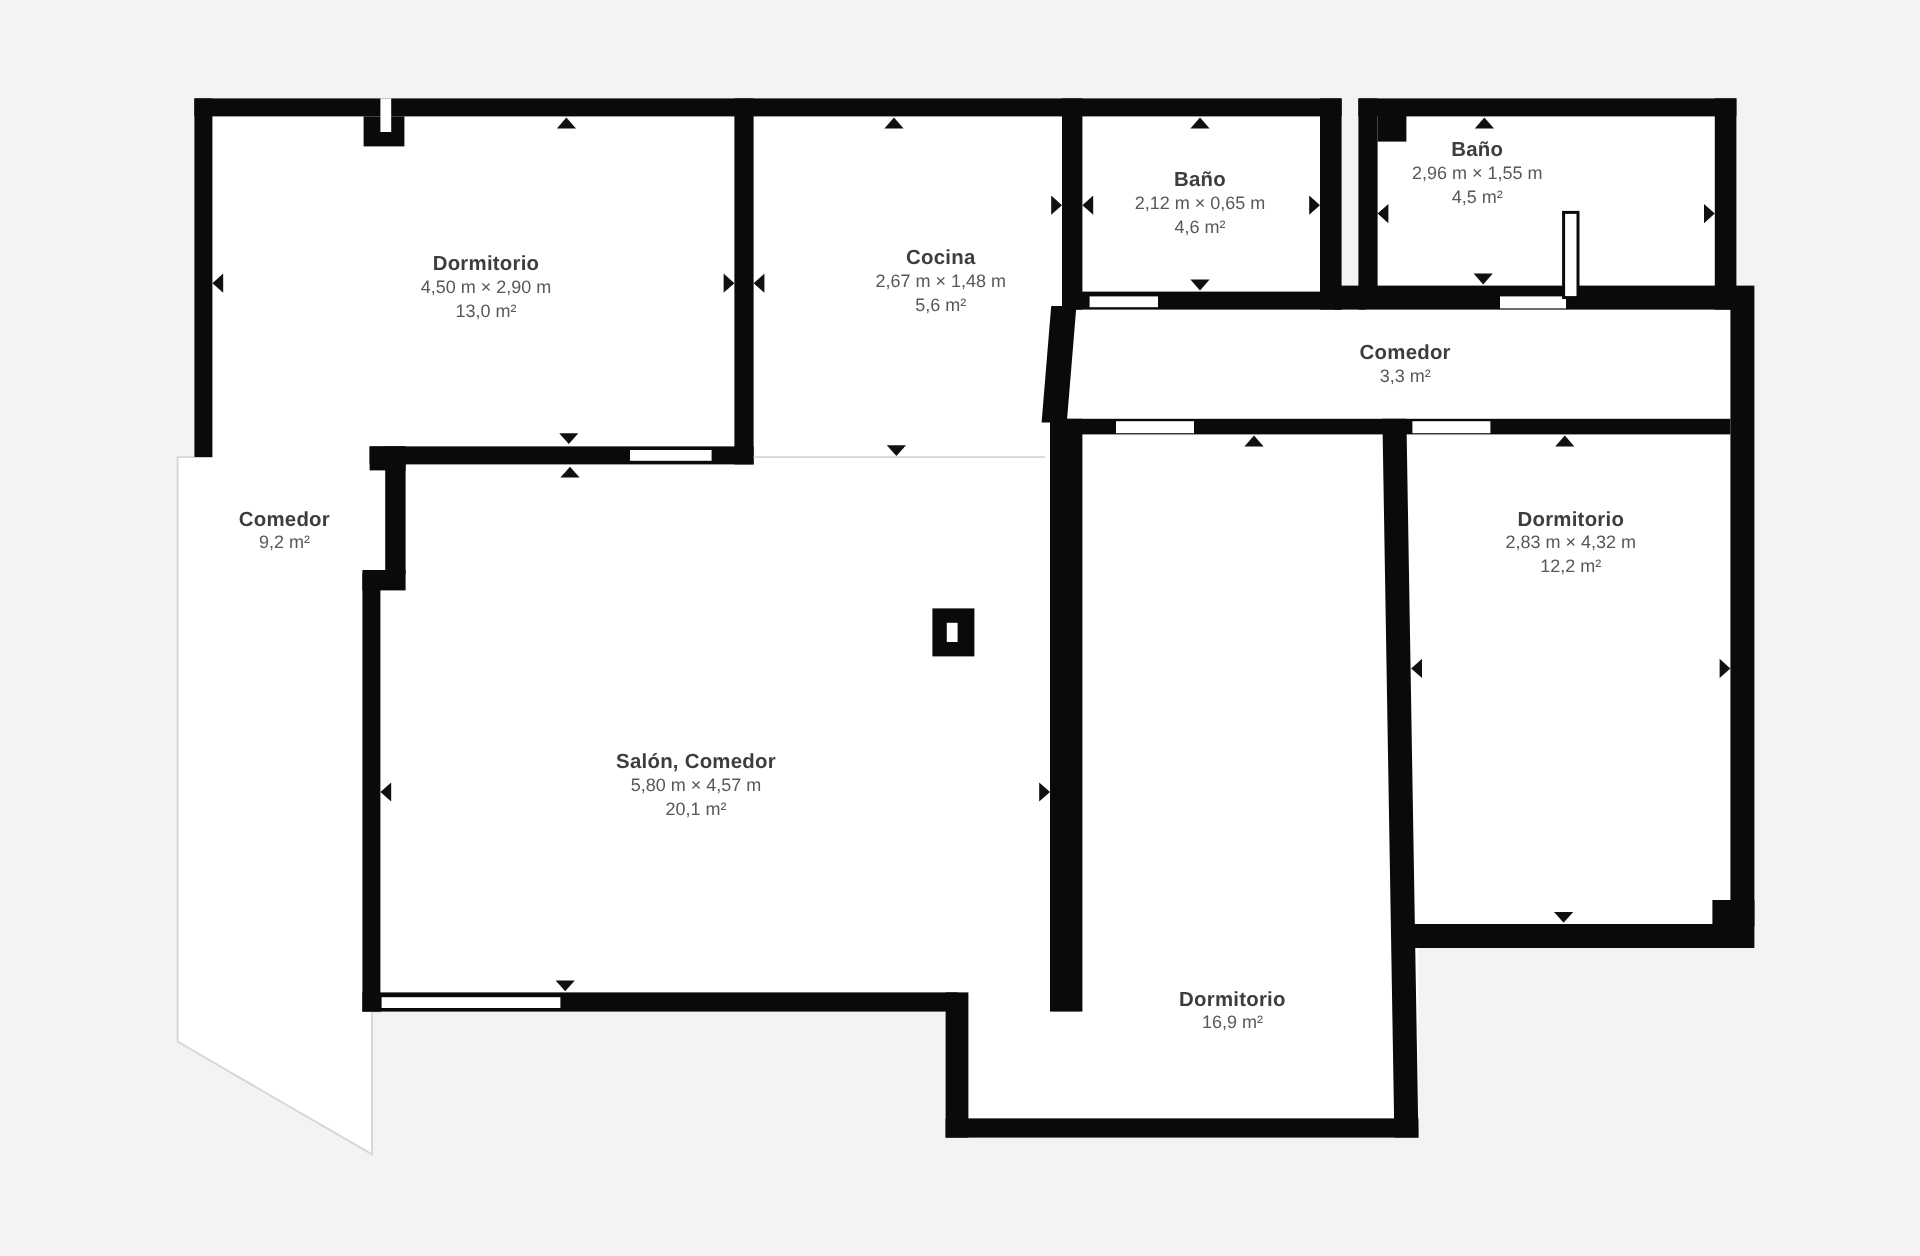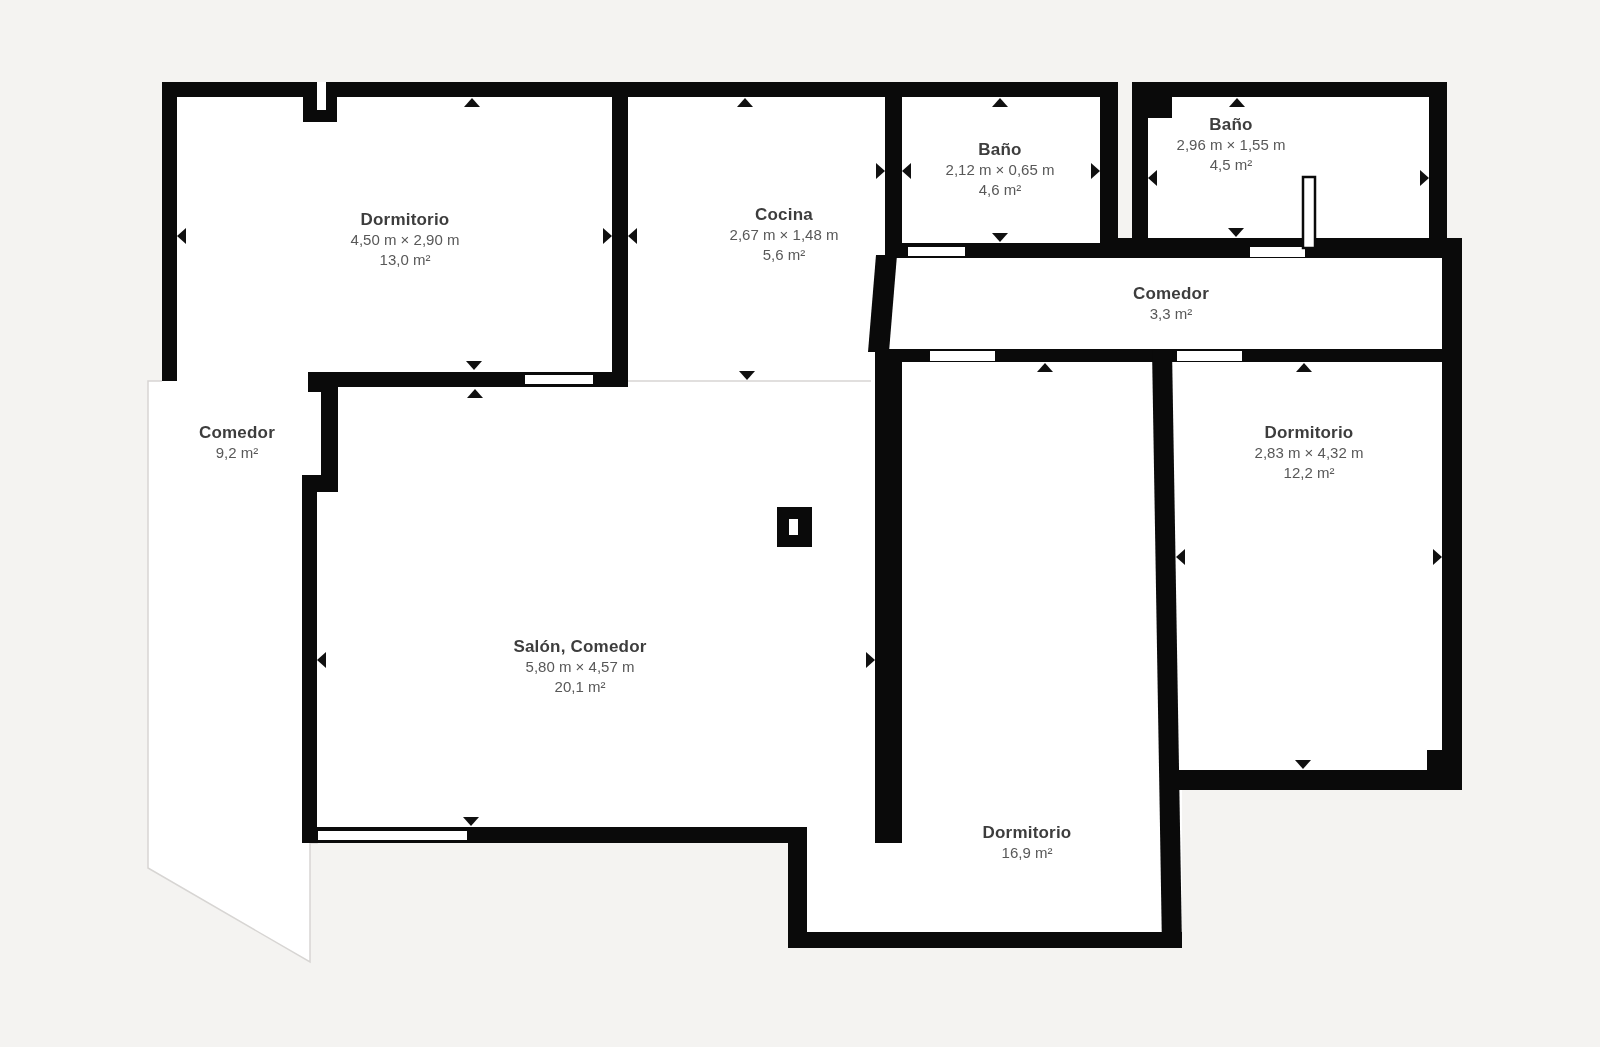--- a/index.html
+++ b/index.html
@@ -163,21 +163,21 @@
   <div class="room-label" style="left:1171px;top:283px;">
     <div class="name">Comedor</div>
     <div class="meta">3,3 m²</div>
   </div>
 
   <div class="room-label" style="left:237px;top:422px;">
     <div class="name">Comedor</div>
     <div class="meta">9,2 m²</div>
   </div>
 
-  <div class="room-label" style="left:580px;top:624px;margin-top:12px;">
+  <div class="room-label" style="left:580px;top:624px;">
     <div class="name">Salón, Comedor</div>
     <div class="meta">5,80 m × 4,57 m</div>
     <div class="meta">20,1 m²</div>
   </div>
 
   <div class="room-label" style="left:1309px;top:422px;">
     <div class="name">Dormitorio</div>
     <div class="meta">2,83 m × 4,32 m</div>
     <div class="meta">12,2 m²</div>
   </div>

